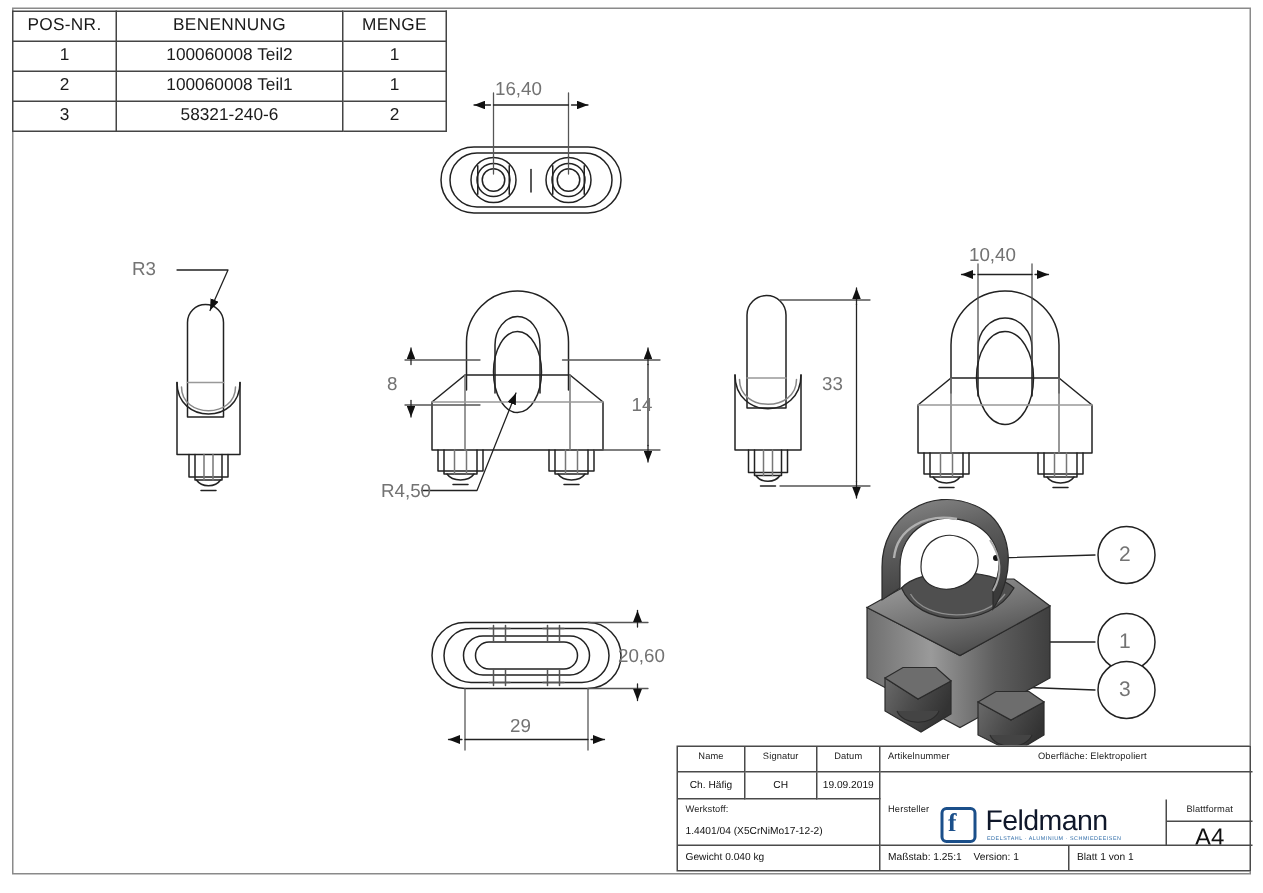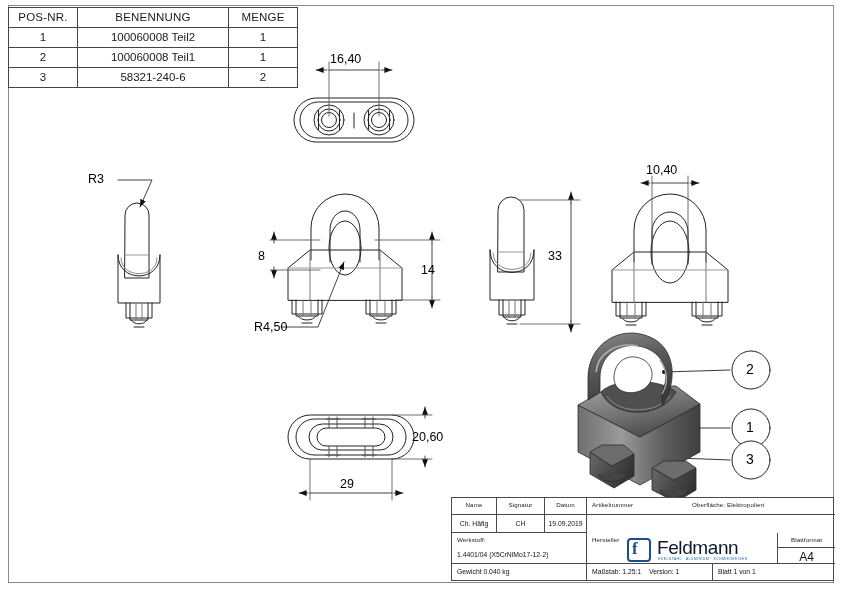--- a/index.html
+++ b/index.html
@@ -16,21 +16,21 @@
        text-align:center;font-weight:normal;height:19px;line-height:19px;}
   .parts-table th{font-size:11.5px;letter-spacing:.2px;}
   .col-pos{width:68px;}
   .col-ben{width:150px;}
   .col-men{width:68px;}
 
   
   .canvas{position:absolute;left:0;top:0;width:842px;height:595px;
        pointer-events:none;}
 
-  .dimtext{position:absolute;font-size:12.5px;color:#000000;white-space:nowrap;
+  .dimtext{position:absolute;font-size:12.5px;color:#737373;white-space:nowrap;
        font-family:"Liberation Sans",sans-serif;}
 
   
   .title-block{position:absolute;left:451px;top:497px;width:383px;height:84px;
        border:1px solid #4a4a4a;box-sizing:border-box;background:#fff;
        font-size:6.5px;}
   .tb-cell{position:absolute;box-sizing:border-box;border-right:1px solid #4a4a4a;
        border-bottom:1px solid #4a4a4a;overflow:hidden;}
   .tb-label{position:absolute;left:4px;top:3px;font-size:6.2px;color:#222;
        letter-spacing:.1px;}
@@ -375,21 +375,21 @@
         <div class="logo-mark"></div>
         <div class="logo-f">f</div>
         <div class="logo-text">Feldmann</div>
         <div class="logo-sub">EDELSTAHL · ALUMINIUM · SCHMIEDEEISEN</div>
       </div>
     </div>
     <div class="tb-cell" style="left:326px;top:35px;width:57px;height:15px;border-right:none;">
       <div class="tb-label tb-center">Blattformat</div>
     </div>
     <div class="tb-cell" style="left:326px;top:50px;width:57px;height:16px;border-right:none;">
-      <div class="tb-val tb-center" style="top:2px;font-size:12px;">A4</div>
+      <div class="tb-val tb-center" style="top:2px;font-size:16px;">A4</div>
     </div>
 
     <div class="tb-cell" style="left:0;top:66px;width:135px;height:16px;border-bottom:none;">
       <div class="tb-val" style="left:5px;top:4px;">Gewicht 0.040 kg</div>
     </div>
     <div class="tb-cell" style="left:135px;top:66px;width:126px;height:16px;border-bottom:none;">
       <div class="tb-val" style="left:5px;top:4px;">Maßstab: 1.25:1</div>
       <div class="tb-val" style="left:62px;top:4px;">Version: 1</div>
     </div>
     <div class="tb-cell" style="left:261px;top:66px;width:122px;height:16px;border-bottom:none;border-right:none;">

